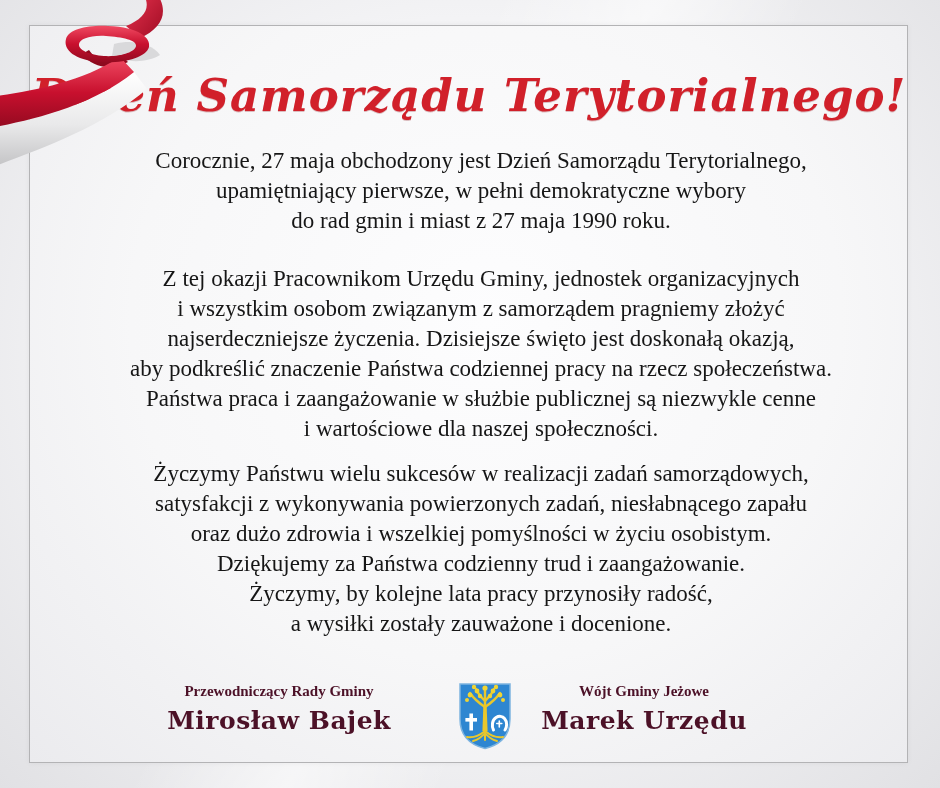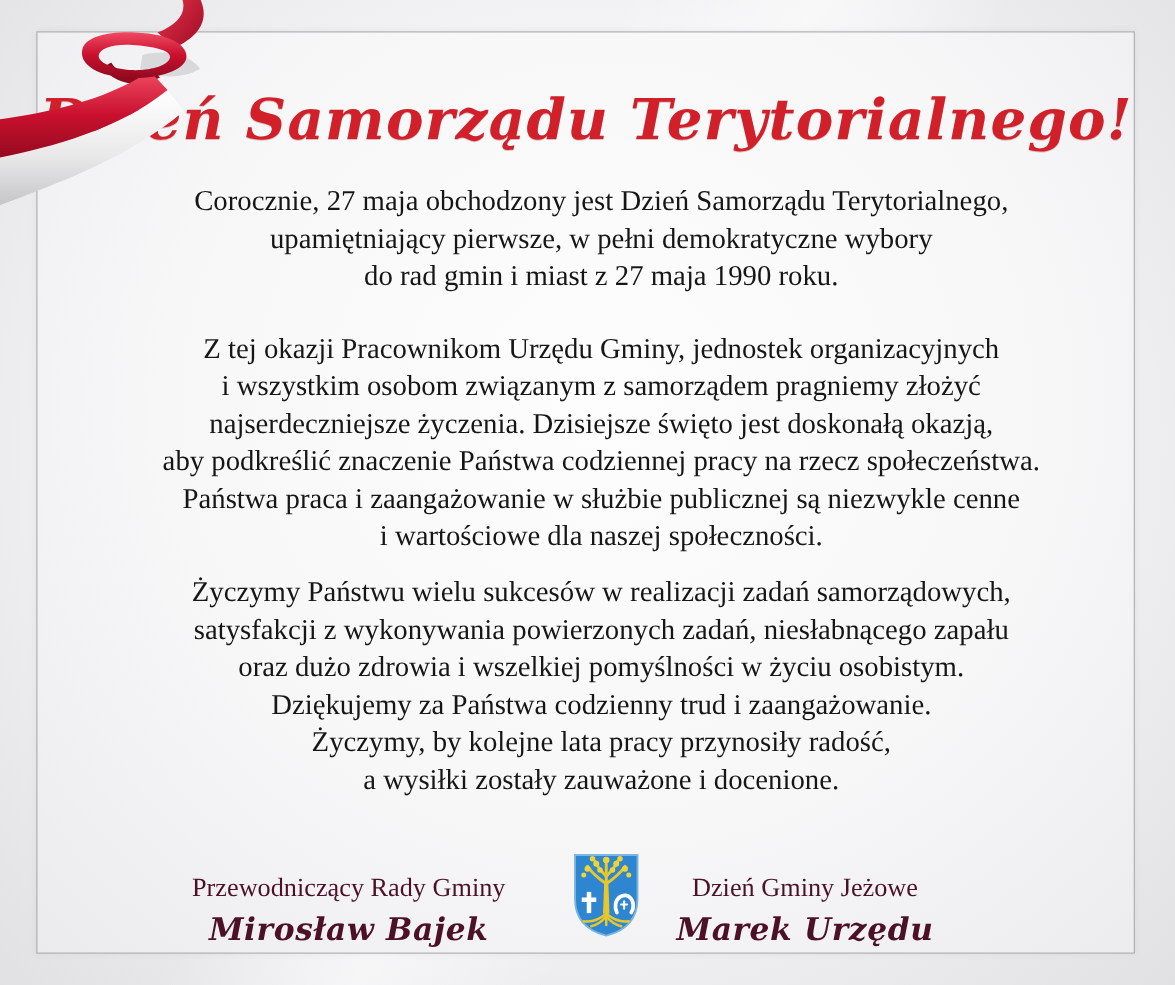--- a/index.html
+++ b/index.html
@@ -40,27 +40,27 @@
   }
   .para-1 { margin-top:20px; }
   .para-2 { margin-top:28px; }
   .para-3 { margin-top:15px; }
 
   .sig-row { position:relative; margin-top:42px; height:74px; }
   .sig { position:absolute; top:2px; }
   .sig-left  { left:60px;  width:380px; }
   .sig-right { right:140px; width:250px; }
   .sig-role {
-    font-family:"Liberation Serif", serif; font-weight:400;
-    font-size:21px; color:#4c1127; line-height:1.1;margin-top:16px;
+    font-family:"Liberation Serif", serif; font-weight:700;
+    font-size:15px; color:#4c1127; line-height:1.1;
   }
   .sig-name {
     margin-top:9px;
     font-family:"DejaVu Serif", serif; font-weight:700;
-    font-size:25px; color:#4c1127; letter-spacing:0.5px; line-height:1.0;font-style:italic;
+    font-size:25px; color:#4c1127; letter-spacing:0.5px; line-height:1.0;
   }
 
   .crest { position:absolute; left:428px; top:0; width:56px; height:70px; }
 
   .ribbon { position:absolute; left:0; top:0; width:270px; height:210px; z-index:5; }
 </style>
 </head>
 <body>
 
 <div class="stage">
@@ -169,19 +169,19 @@
         </g>
 
         <path d="M36.5,49 C34.5,45 35,39 39,36.5 C42,34.7 45.5,35 47.5,37.5 C50.5,41 50,46 48,49" fill="none" stroke="#ffffff" stroke-width="3" stroke-linecap="round"></path>
         <g stroke="#ffffff" stroke-width="1.6" stroke-linecap="round">
           <path d="M42.3,40 V46"></path>
           <path d="M39.8,42.5 H44.8"></path>
         </g>
       </svg>
 
       <div class="sig sig-right">
-        <div class="sig-role">Dzień Gminy Jeżowe</div>
+        <div class="sig-role">Wójt Gminy Jeżowe</div>
         <div class="sig-name">Marek Urzędu</div>
       </div>
 
     </div>
   </div>
 </div>
 
 </body></html>

